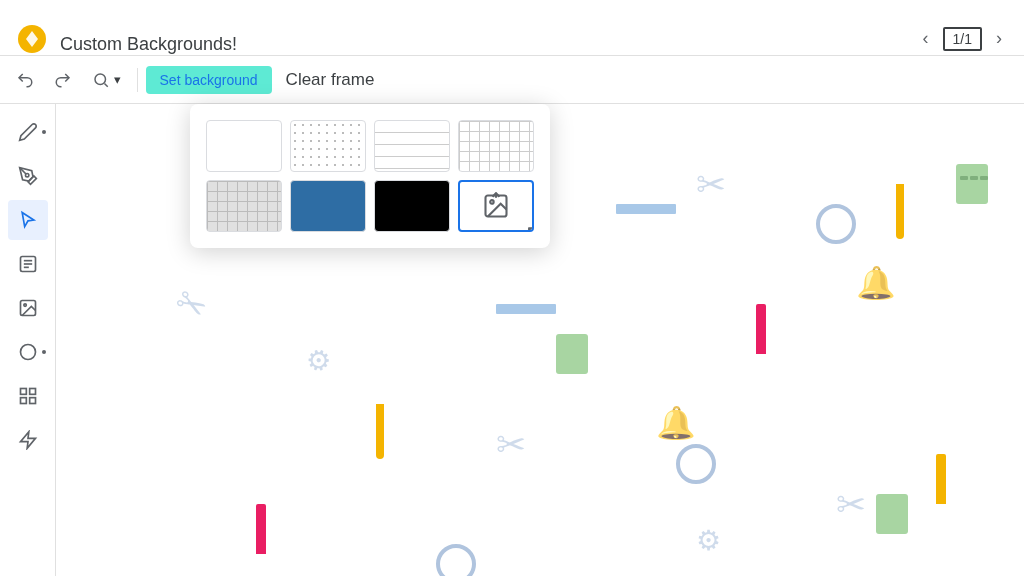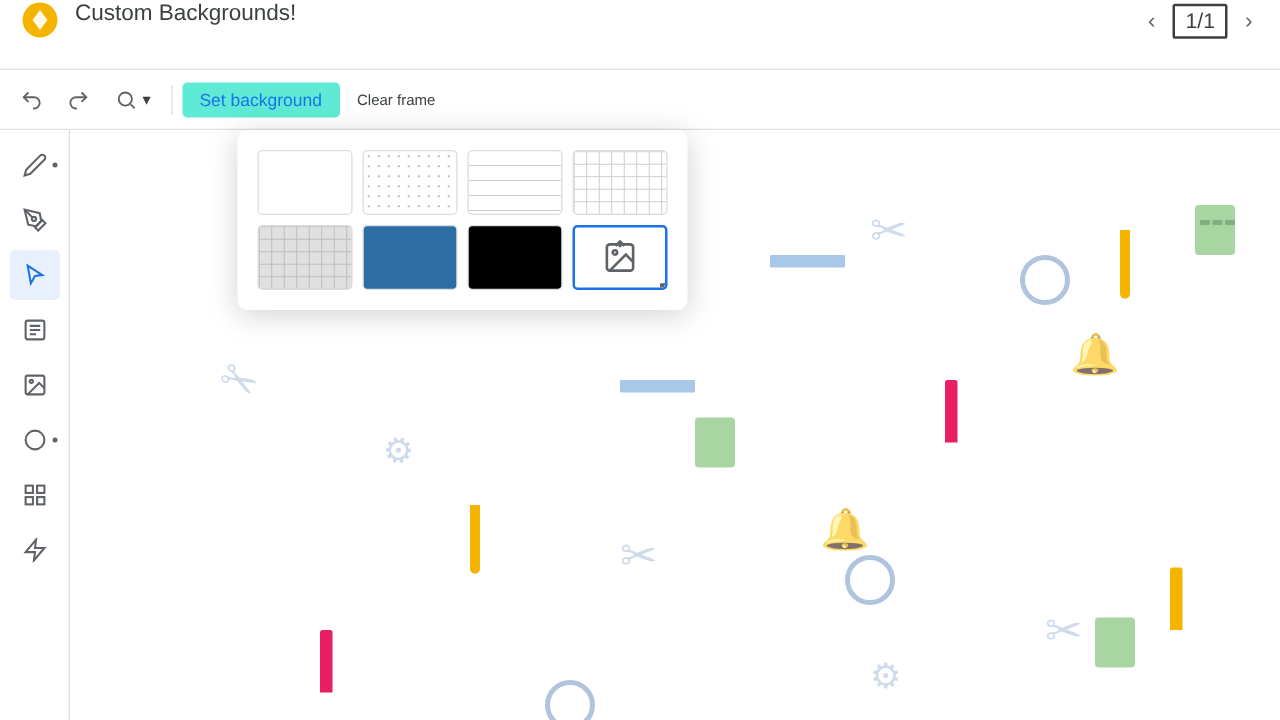--- a/index.html
+++ b/index.html
@@ -1,21 +1,21 @@
 <!DOCTYPE html>
 <html><head>
   <meta charset="utf-8">
   <style>
     * { box-sizing: border-box; margin: 0; padding: 0; }
     body { font-family: 'Google Sans', Arial, sans-serif; background: #f8f9fa; overflow: hidden; width: 1024px; height: 576px; }
 
     
     .header {
       display: flex;
-      align-items: flex-start;
+      align-items: flex-end;
       height: 56px;
       background: #fff;
       border-bottom: 1px solid #e0e0e0;
       padding: 0 16px;
       gap: 12px;
     }
     .app-logo {
       width: 32px;
       height: 32px;
     }
@@ -37,21 +37,21 @@
       border-radius: 4px;
       color: #5f6368;
       font-size: 18px;
       display: flex;
       align-items: center;
     }
     .slide-indicator {
       border: 2px solid #3c4043;
       border-radius: 2px;
       padding: 2px 8px;
-      font-size: 17px;
+      font-size: 14px;
       color: #3c4043;
     }
 
     
     .toolbar {
       display: flex;
       align-items: center;
       height: 48px;
       background: #fff;
       border-bottom: 1px solid #e0e0e0;
@@ -80,21 +80,21 @@
       padding: 6px 14px;
       font-size: 14px;
       cursor: pointer;
       font-weight: 500;
     }
 
     .clear-frame-btn {
       background: none;
       border: none;
       color: #3c4043;
-      font-size: 12px;
+      font-size: 17px;
       cursor: pointer;
       padding: 6px 10px;
       border-radius: 4px;
     }
 
     
     .main {
       display: flex;
       height: calc(576px - 104px);
       position: relative;

